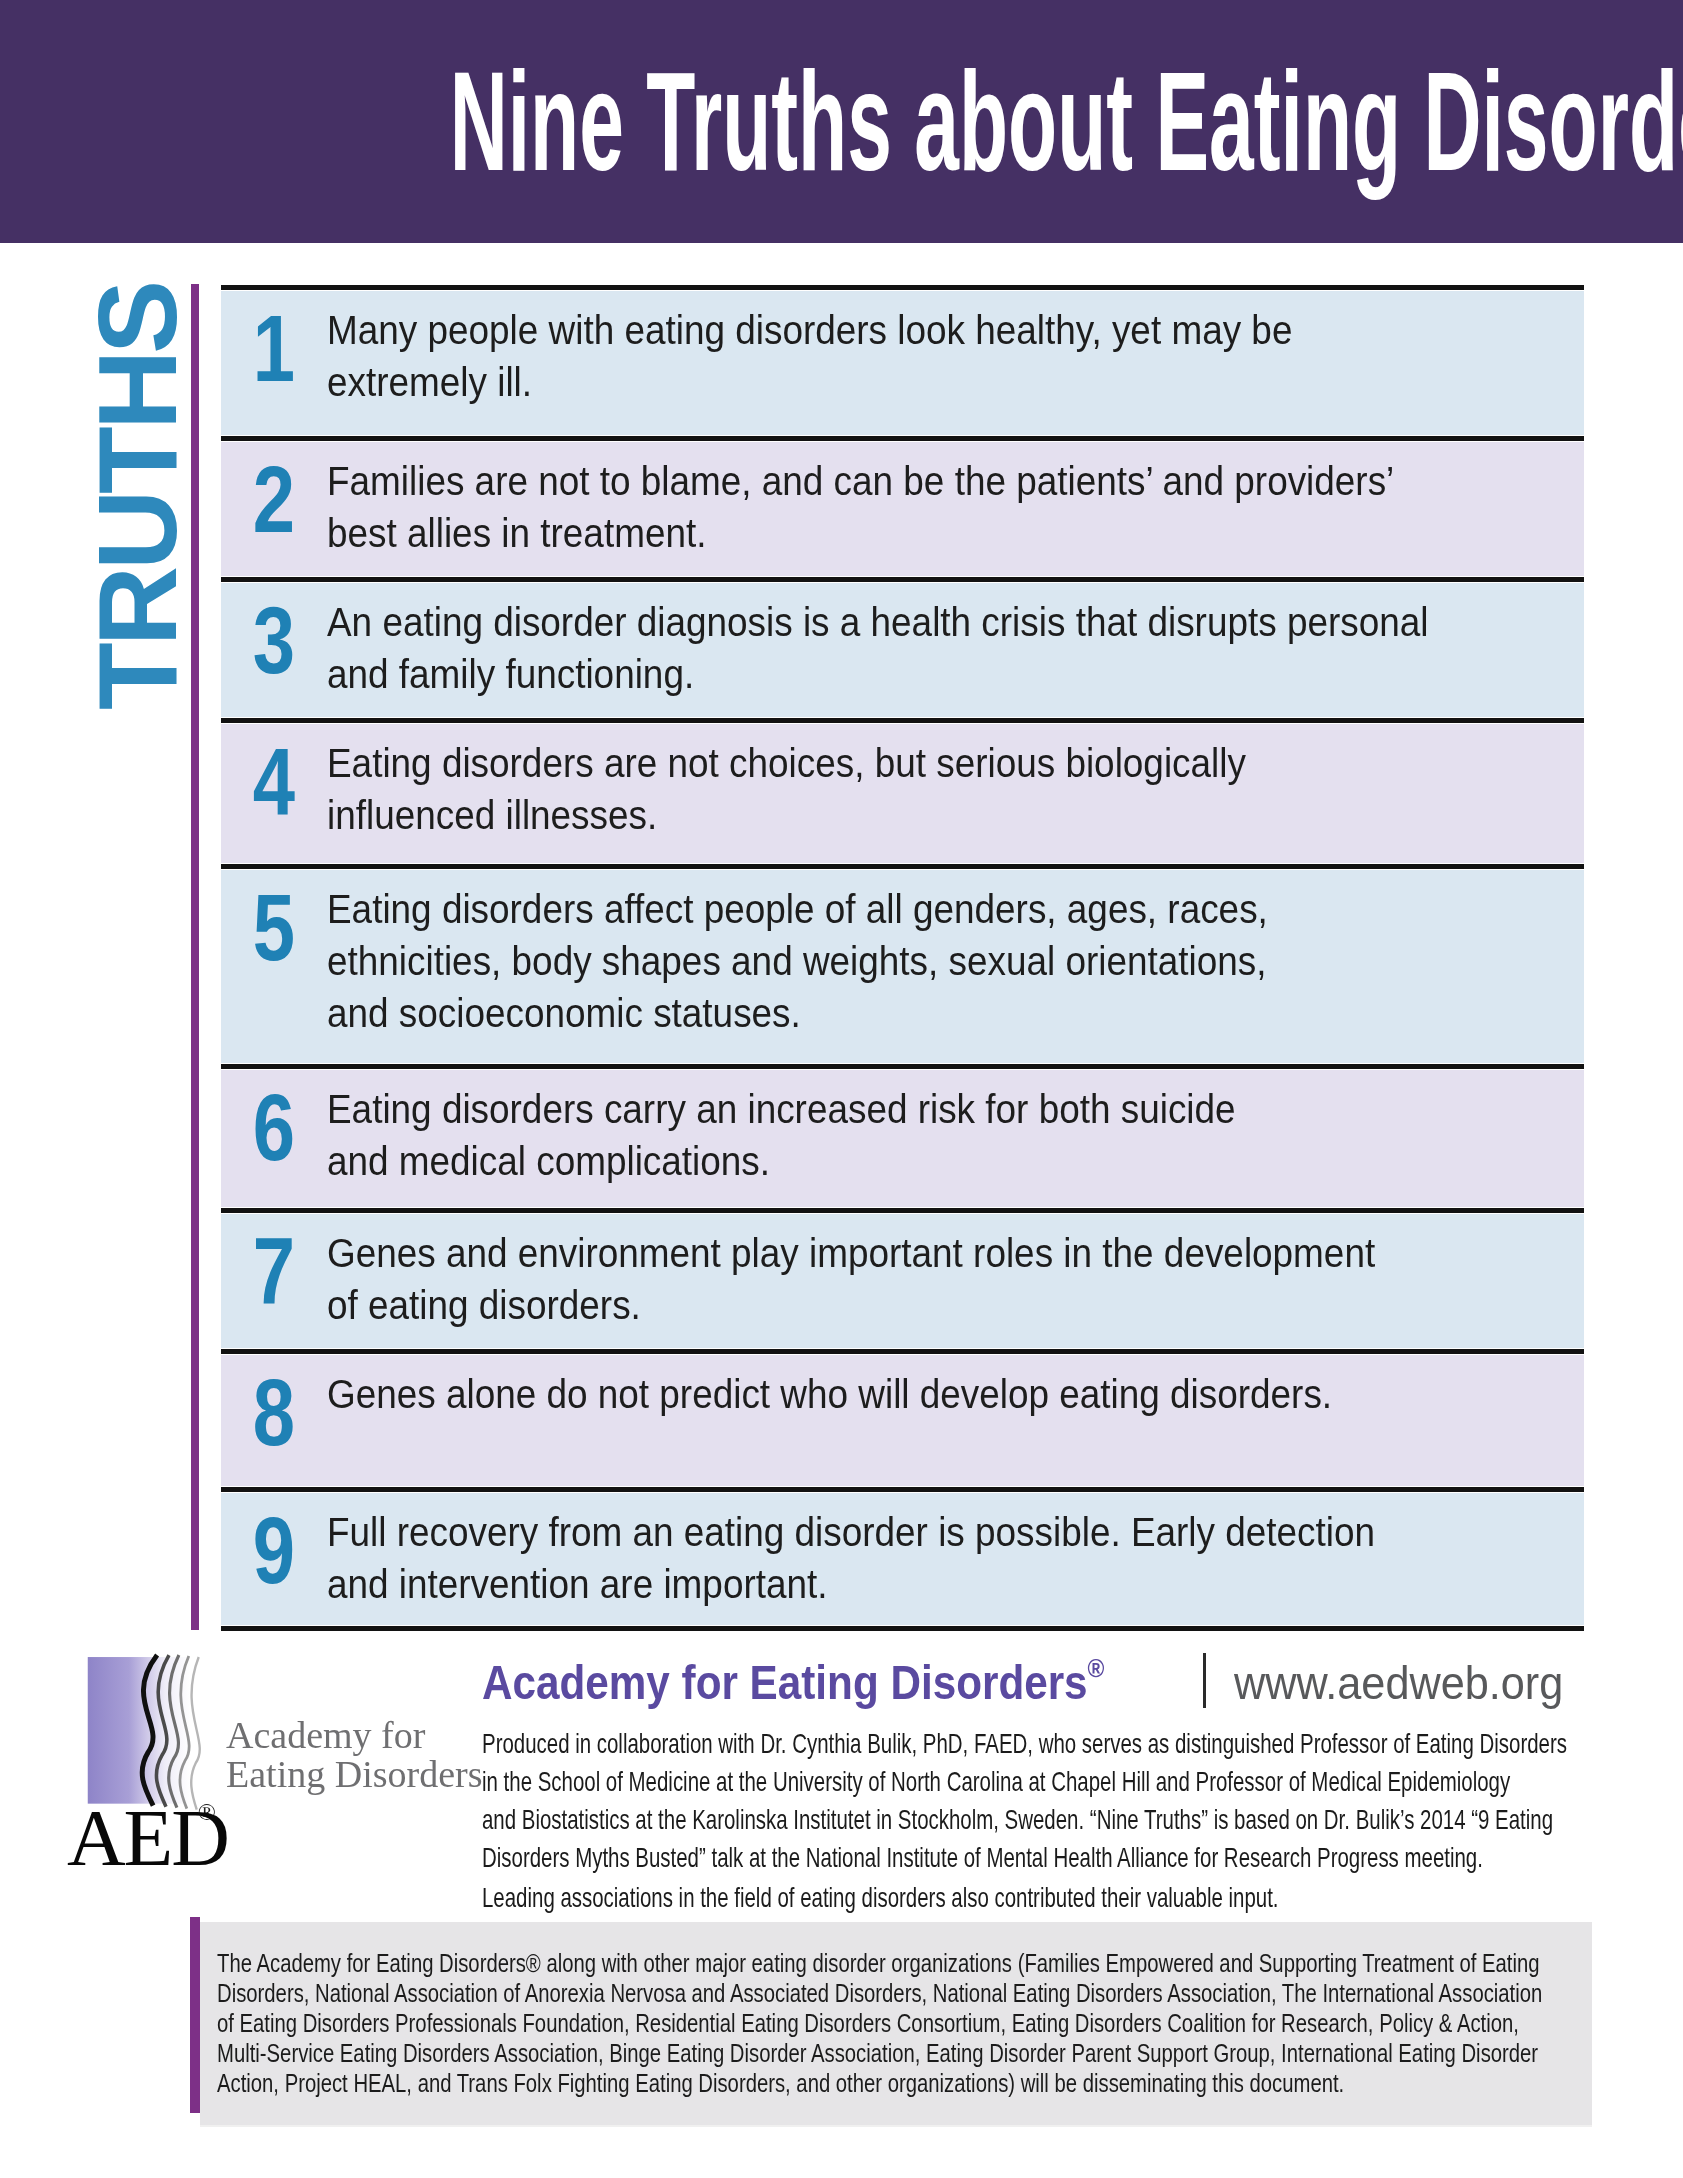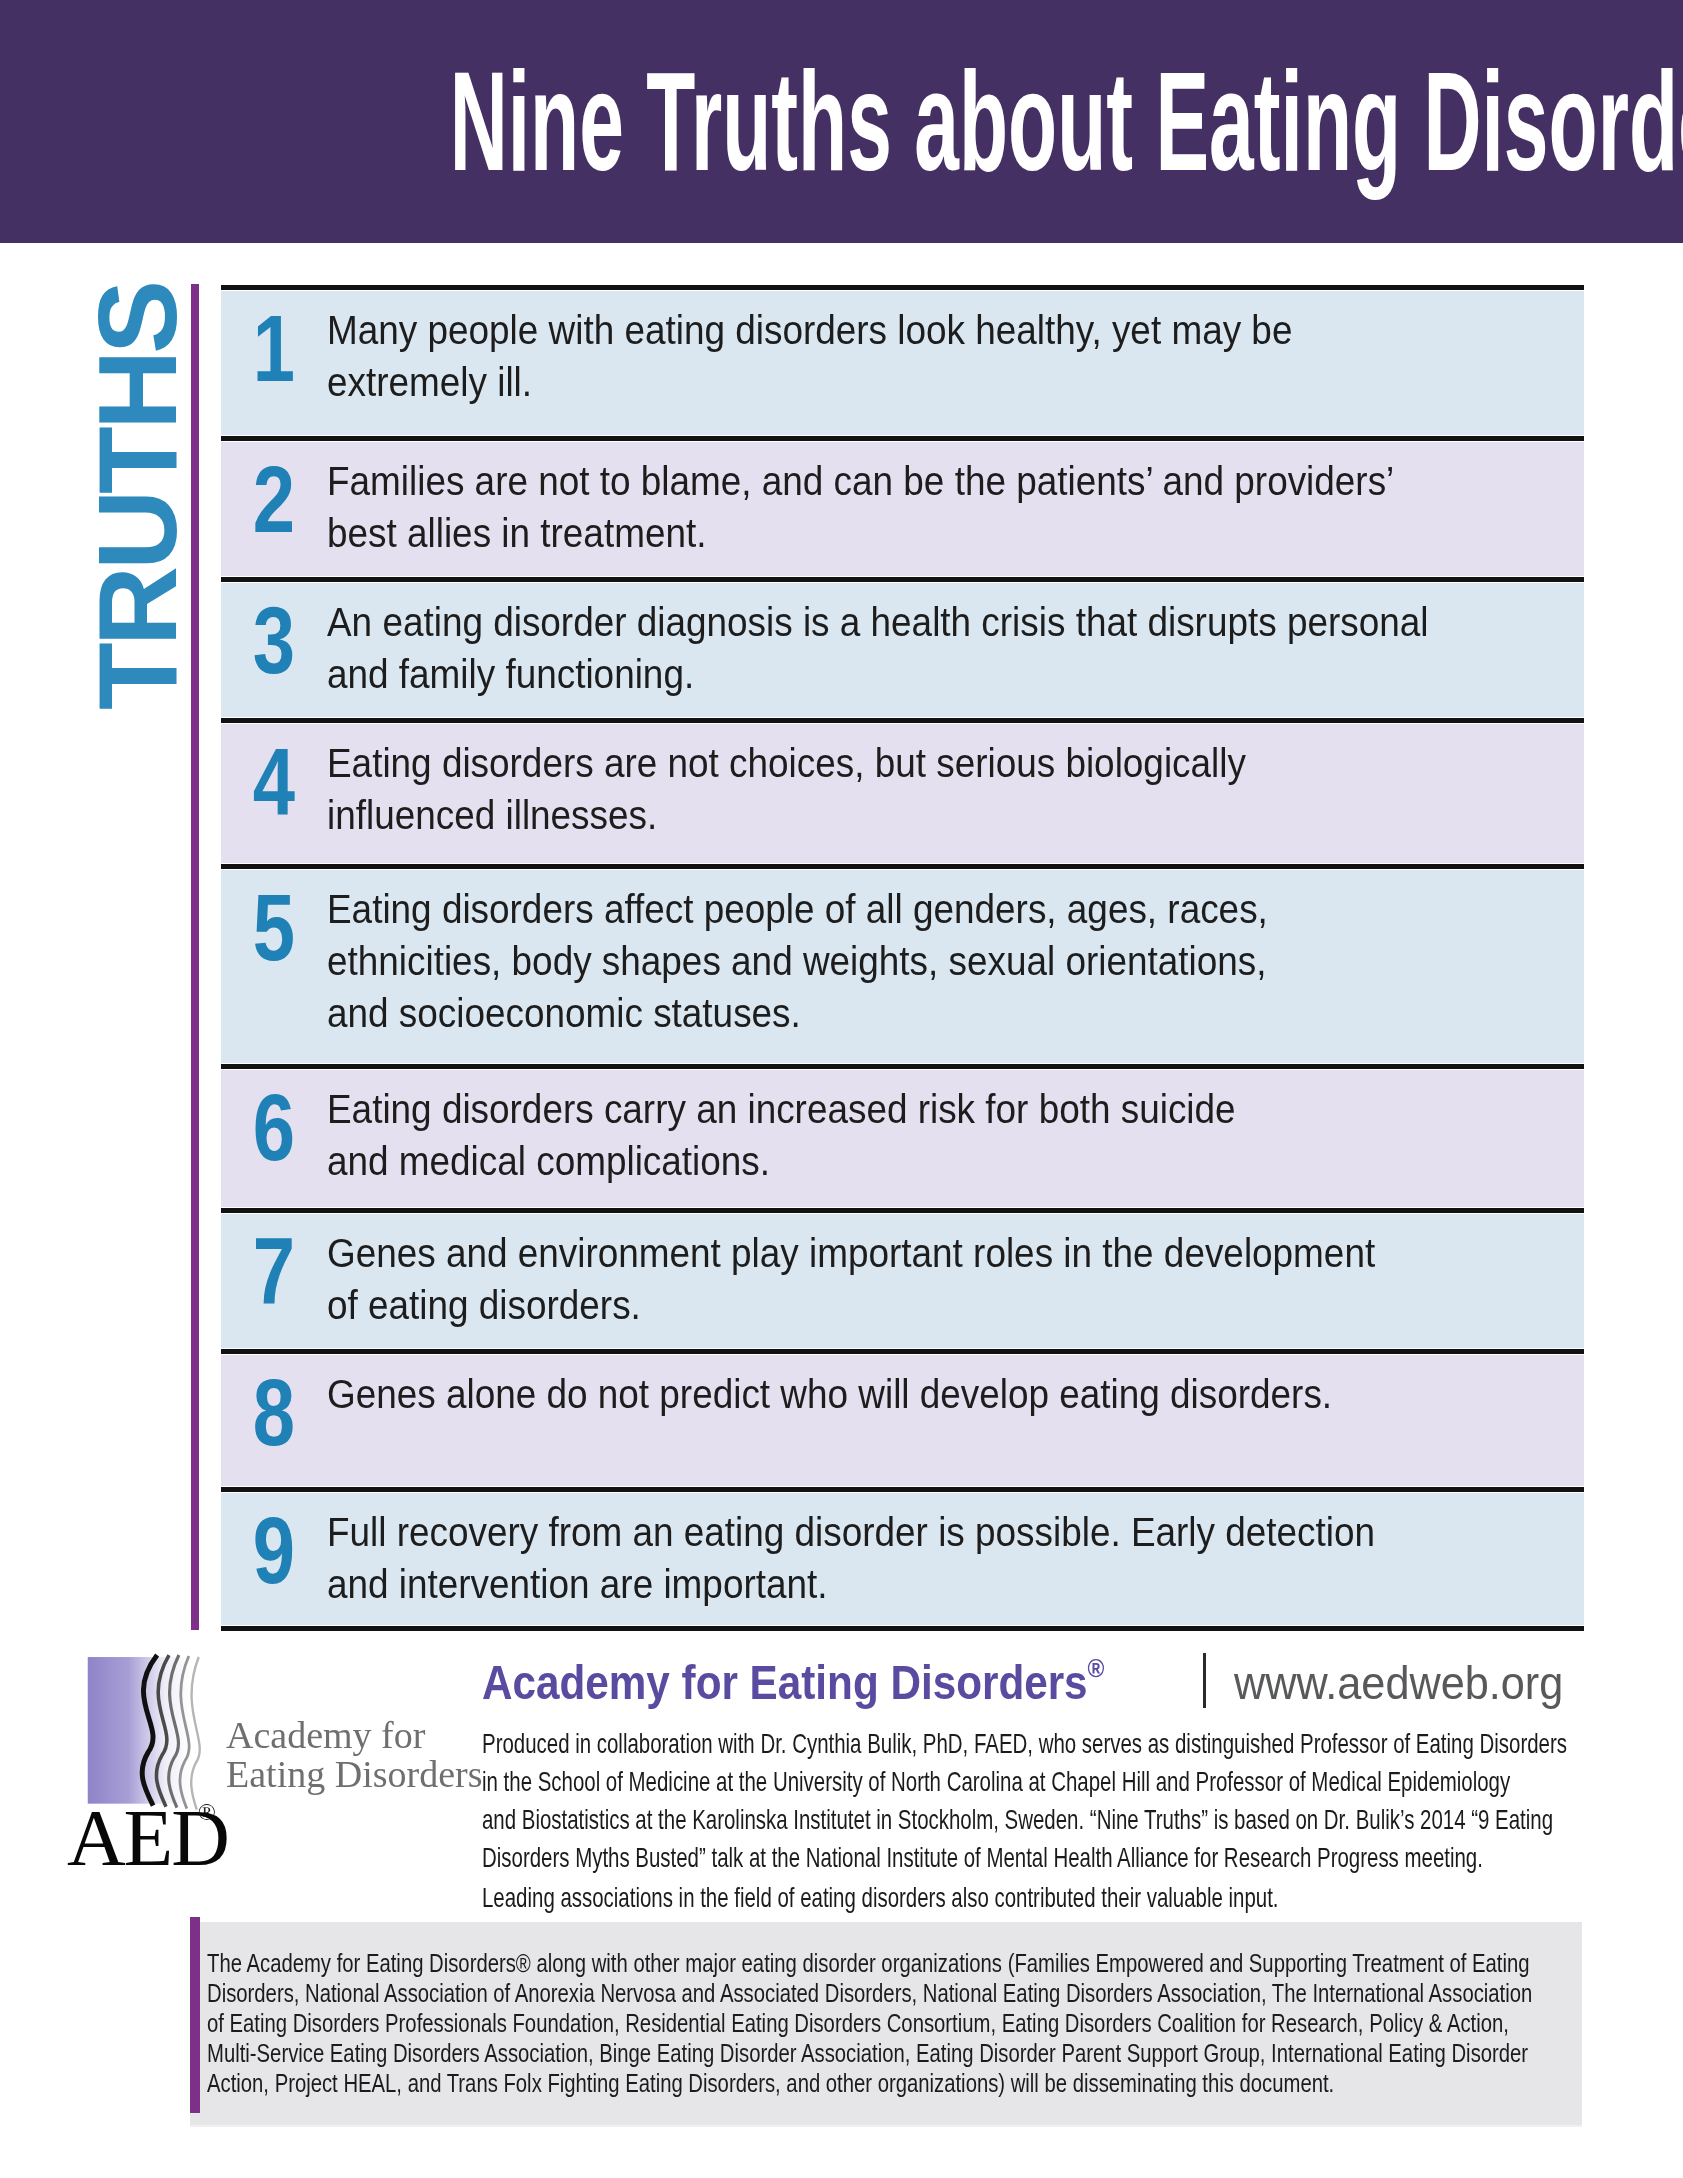--- a/index.html
+++ b/index.html
@@ -72,21 +72,21 @@
   .contrib-text {
     position:absolute; left:482px; top:1879px; width:1544px; white-space:pre-line;
     font-size:28px; line-height:38px; color:#1b1b1b;
     transform:scaleX(0.73); transform-origin:0 0;
   }
 
   
   .gray-wrap { position:absolute; left:190px; top:1917px; width:1402px; }
   .gray-bar { position:absolute; left:0; top:0; width:10px; height:196px; background:#7D3087; }
   .gray-box {
-    margin-top:5px; width:1392px; background:#E6E5E7;
+    margin-left:10px; margin-top:5px; width:1392px; background:#E6E5E7;
     padding:26px 18px 27px 17px; box-shadow:0 2px 0 rgba(0,0,0,0.06);
   }
   .gray-text {
     white-space:pre-line; font-size:26px; line-height:30px; color:#1b1b1b;
     width:1762px; transform:scaleX(0.78); transform-origin:0 0;
   }
 </style>
 </head>
 <body>
 

